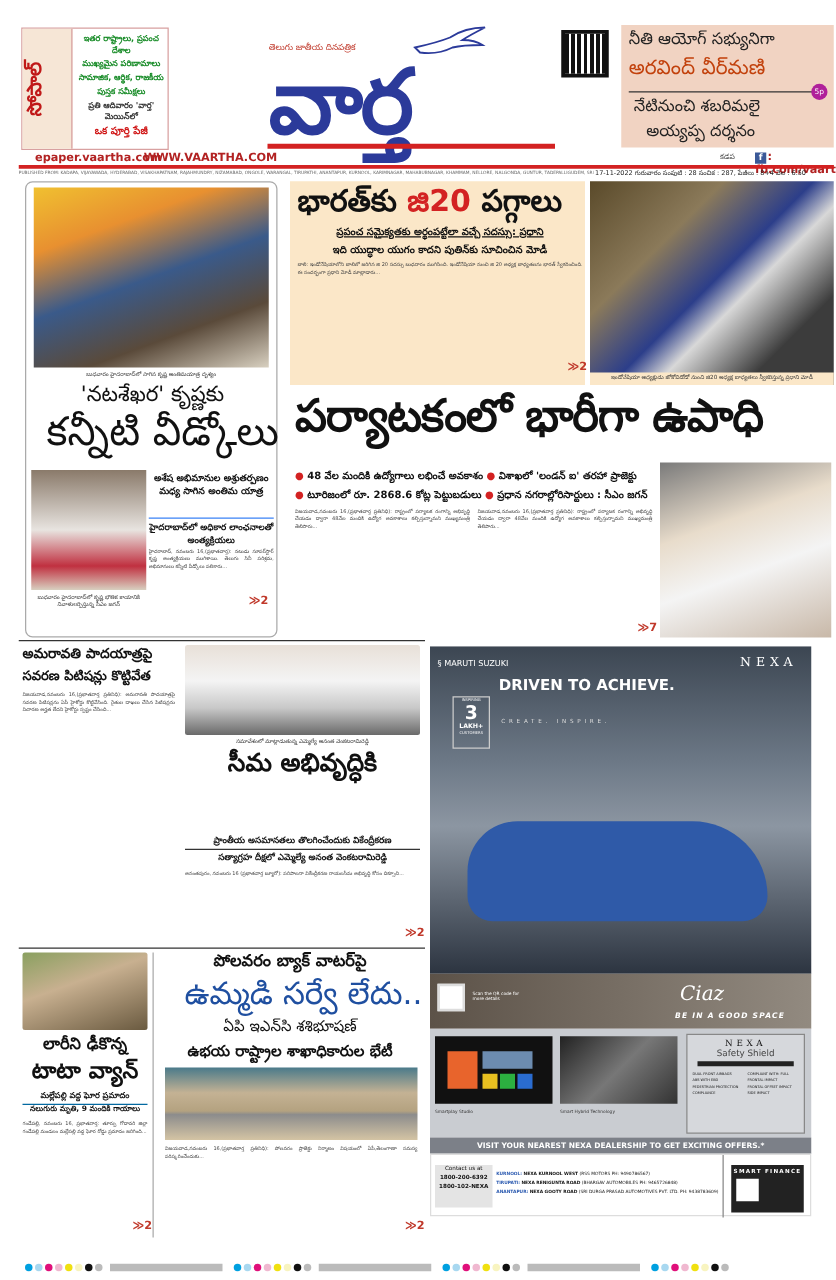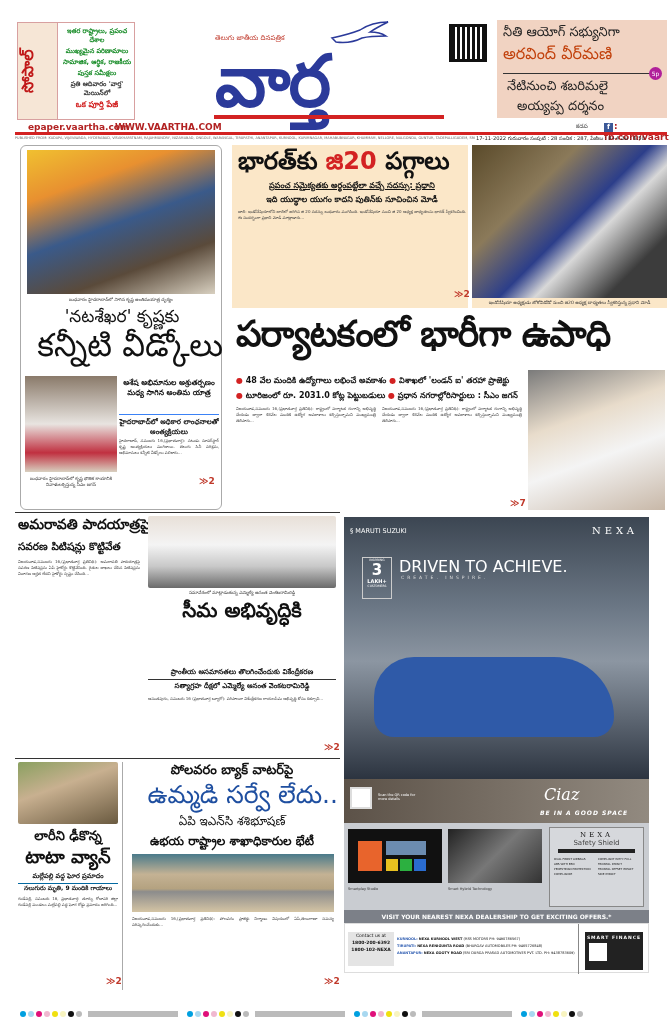--- a/index.html
+++ b/index.html
@@ -129,31 +129,31 @@
   <div class="abs jump" style="left:222px;top:144px">≫2</div>
 </div>
 <div class="abs g20-photo"></div>
 <div class="abs caption" style="left:472px;top:298px;width:195px;background:#fbe7c8;height:10px;line-height:10px">ఇండోనేషియా అధ్యక్షుడు జోకోవిడోడో నుంచి జి20 అధ్యక్ష బాధ్యతలు స్వీకరిస్తున్న ప్రధాని మోడీ</div>
 
 <div class="abs tourism-title">పర్యాటకంలో భారీగా ఉపాధి</div>
 <div class="abs bullets" style="left:236px;top:376px">
   <span class="dot">●</span> <span>48 వేల మందికి ఉద్యోగాలు లభించే అవకాశం</span> <span class="dot">●</span> <span>విశాఖలో 'లండన్ ఐ' తరహా ప్రాజెక్టు</span>
 </div>
 <div class="abs bullets" style="left:236px;top:391px">
-  <span class="dot">●</span> <span>టూరిజంలో రూ. 2031.0 కోట్ల పెట్టుబడులు</span> <span class="dot">●</span> <span>ప్రధాన నగరాల్లోరిసార్టులు : సీఎం జగన్</span>
+  <span class="dot">●</span> <span>టూరిజంలో రూ. 2868.6 కోట్ల పెట్టుబడులు</span> <span class="dot">●</span> <span>ప్రధాన నగరాల్లోరిసార్టులు : సీఎం జగన్</span>
 </div>
 <div class="abs body" style="left:236px;top:406px;width:140px;height:100px;overflow:hidden">విజయవాడ,నవంబరు 16,(ప్రభాతవార్త ప్రతినిధి): రాష్ట్రంలో పర్యాటక రంగాన్ని అభివృద్ధి చేయడం ద్వారా 48వేల మందికి ఉద్యోగ అవకాశాలు కల్పిస్తున్నామని ముఖ్యమంత్రి తెలిపారు...</div>
 <div class="abs body" style="left:382px;top:406px;width:140px;height:100px;overflow:hidden">విజయవాడ,నవంబరు 16,(ప్రభాతవార్త ప్రతినిధి): రాష్ట్రంలో పర్యాటక రంగాన్ని అభివృద్ధి చేయడం ద్వారా 48వేల మందికి ఉద్యోగ అవకాశాలు కల్పిస్తున్నామని ముఖ్యమంత్రి తెలిపారు...</div>
 <div class="abs jump" style="left:510px;top:498px">≫7</div>
 <div class="abs jagan-photo"></div>
 
 <div class="abs sep" style="left:15px;top:512px;width:325px;height:1px"></div>
 
 <div class="abs" style="left:18px;top:516px;width:122px">
-  <div class="sub" style="font-size:14px;text-align:left">అమరావతి పాదయాత్రపై</div>
+  <div class="sub" style="font-size:11px;text-align:left">అమరావతి పాదయాత్రపై</div>
   <div class="sub" style="font-size:10.5px;text-align:left;margin-top:4px">సవరణ పిటిషన్లు కొట్టివేత</div>
   <div class="body" style="margin-top:4px;height:200px;overflow:hidden">విజయవాడ,నవంబరు 16,(ప్రభాతవార్త ప్రతినిధి): అమరావతి పాదయాత్రపై సవరణ పిటిషన్లను ఏపీ హైకోర్టు కొట్టివేసింది. రైతుల దాఖలు చేసిన పిటిషన్లను విచారణ అర్హత లేదని హైకోర్టు స్పష్టం చేసింది...</div>
 </div>
 
 <div class="abs" style="left:148px;top:516px;width:190px;height:240px">
   <div class="abs photo" style="left:0;top:0;width:188px;height:72px;background:linear-gradient(180deg,#e8e0d8,#f4f4f4 40%,#c8c8c8 70%,#6a6a6a)"></div>
   <div class="abs caption" style="left:0;top:74px;width:188px">సమావేశంలో మాట్లాడుతున్న ఎమ్మెల్యే అనంత వెంకటరామిరెడ్డి</div>
   <div class="abs h-med" style="left:0;top:82px;width:188px;font-size:20px;font-weight:bold">సీమ అభివృద్ధికి</div>
   <div class="abs sub" style="left:0;top:152px;width:188px;font-size:7px;border-bottom:1px solid #333;padding-bottom:2px">ప్రాంతీయ అసమానతలు తొలగించేందుకు వికేంద్రీకరణ</div>
   <div class="abs sub" style="left:0;top:166px;width:188px;font-size:7px">సత్యాగ్రహ దీక్షలో ఎమ్మెల్యే అనంత వెంకటరామిరెడ్డి</div>
@@ -188,21 +188,21 @@
 <div class="abs ad">
   <div class="abs ad-hero">
     <div class="abs" style="left:6px;top:10px;color:#fff;font-size:6.5px;font-weight:normal;white-space:nowrap">§ <span>MARUTI SUZUKI</span></div>
     <div class="abs" style="left:248px;top:8px;color:#fff;font-size:10px;letter-spacing:4px;font-family:'DejaVu Serif',serif">NEXA</div>
     <div class="abs" style="left:18px;top:40px;width:30px;height:42px;border:1px solid #ccc;text-align:center;color:#fff">
       <div style="font-size:3px">INSPIRING</div>
       <div style="font-size:15px;font-weight:bold;line-height:16px">3</div>
       <div style="font-size:5px;font-weight:bold">LAKH+</div>
       <div style="font-size:3px">CUSTOMERS</div>
     </div>
-    <div class="abs" style="left:55px;top:40px;color:#fff;font-size:16px;font-weight:normal;white-space:nowrap">DRIVEN TO ACHIEVE.</div>
+    <div class="abs" style="left:55px;top:24px;color:#fff;font-size:12px;font-weight:bold;white-space:nowrap">DRIVEN TO ACHIEVE.</div>
     <div class="abs" style="left:57px;top:58px;color:#ddd;font-size:4.5px;letter-spacing:3px;white-space:nowrap">CREATE. INSPIRE.</div>
     <div class="abs car"></div>
   </div>
   <div class="abs ad-strip">
     <div class="abs" style="left:6px;top:8px;width:22px;height:22px;background:#fff;border:2px solid #ddd"></div>
     <div class="abs" style="left:34px;top:14px;color:#fff;font-size:3.5px;width:40px">Scan the QR code for more details</div>
     <div class="abs" style="left:200px;top:6px;color:#fff;font-size:16px;font-style:italic;font-family:'DejaVu Serif',serif">Ciaz</div>
     <div class="abs" style="left:196px;top:30px;color:#fff;font-size:6px;font-weight:bold;font-style:italic;letter-spacing:1px;white-space:nowrap">BE IN A GOOD SPACE</div>
   </div>
   <div class="abs ad-feats">

